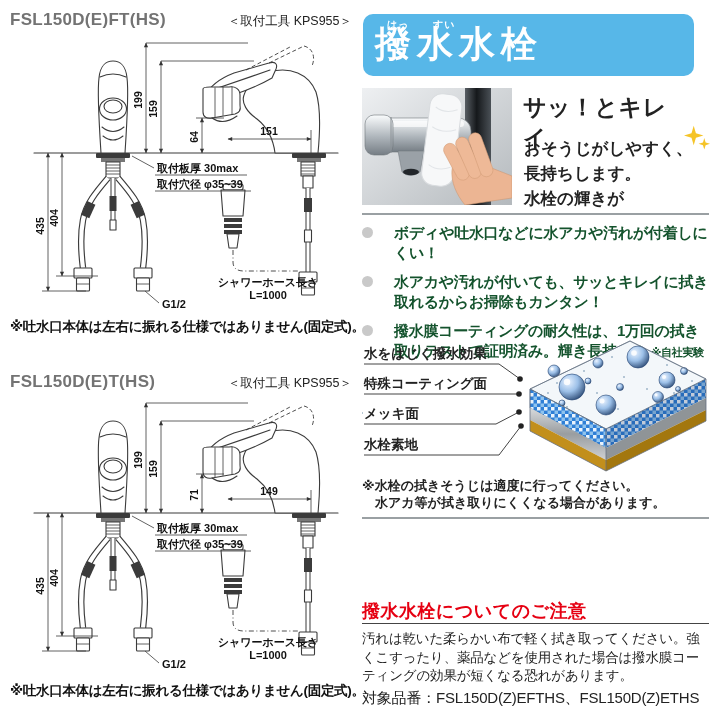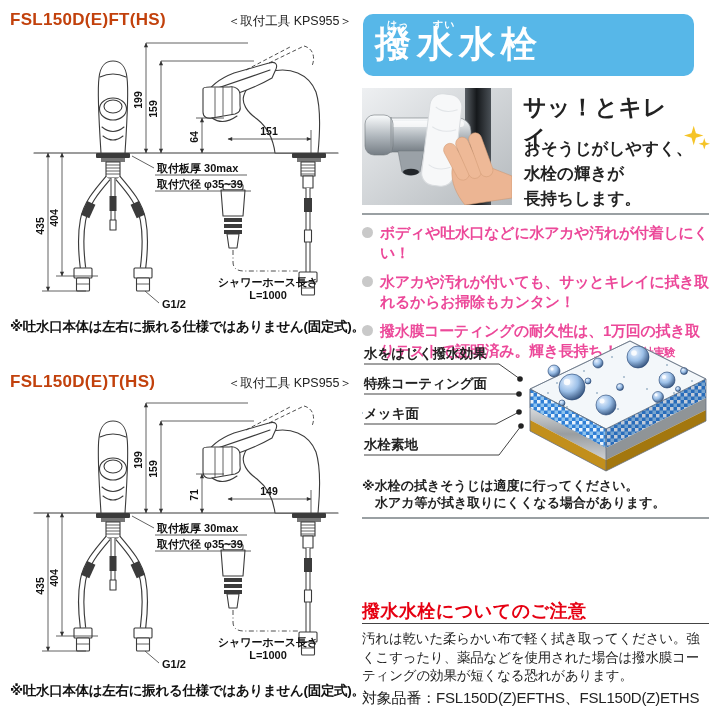--- a/index.html
+++ b/index.html
@@ -1,21 +1,21 @@
 <!DOCTYPE html>
 <html><head>
 <meta charset="utf-8">
 <style>
 html,body{margin:0;padding:0}
 body{width:713px;height:713px;background:#fff;position:relative;overflow:hidden;
      font-family:"Liberation Sans","DejaVu Sans",sans-serif;color:#222}
 .abs{position:absolute}
 
 .dwg-head{display:flex;justify-content:space-between;align-items:baseline;width:346px}
-.dwg-title{font-size:17px;font-weight:bold;color:#c2410c;letter-spacing:.3px}
+.dwg-title{font-size:17px;font-weight:bold;color:#737373;letter-spacing:.3px}
 .dwg-tool{font-size:12.5px;font-weight:normal;color:#222;padding-right:4px}
 .dwg-note{font-size:13.5px;font-weight:bold;color:#111;letter-spacing:-.3px}
 svg{display:block}
 .ln{stroke:#3b3b3b;stroke-width:1.1;fill:none;stroke-linejoin:round;stroke-linecap:round}
 .fw{fill:#fff;stroke:#3b3b3b;stroke-width:1.1;stroke-linejoin:round}
 .dk{fill:#3b3b3b}
 .md{fill:#777}
 .dim{stroke:#3b3b3b;stroke-width:.8;fill:none}
 .dimt{font-size:10.5px;font-weight:bold;fill:#111}
 .lblt{font-size:11px;font-weight:bold;fill:#111}
@@ -28,21 +28,21 @@
 
 .right{position:absolute;left:362px;top:0;width:348px;height:524px}
 .logo-box{position:absolute;left:1px;top:14px;width:331px;height:62px;border-radius:10px;background:#57b7e8}
 .logo-kanji{position:absolute;left:12px;top:12px;font-size:36px;font-weight:bold;color:#fff;letter-spacing:6px;line-height:1}
 .fg{position:absolute;font-size:10px;font-weight:bold;color:#fff;letter-spacing:1px}
 .catch-row{position:absolute;left:161px;top:92px;display:flex;align-items:flex-end}
 .catch{font-size:23px;font-weight:bold;color:#222;letter-spacing:.5px}
 .lead{position:absolute;left:162px;top:136px;font-size:16.5px;font-weight:bold;color:#222;line-height:25px}
 .divider{position:absolute;left:0;width:347px;border-top:2px solid #9aa0a3}
 .bullets{position:absolute;left:0;top:223px;width:348px}
-.bullet{display:flex;gap:7px;margin-bottom:9px;font-size:15px;font-weight:bold;color:#ec4899;line-height:1.33;letter-spacing:-.3px}
+.bullet{display:flex;gap:21px;margin-bottom:9px;font-size:15px;font-weight:bold;color:#14532d;line-height:1.33;letter-spacing:-.3px}
 .bdot{width:11px;height:11px;border-radius:50%;background:#c9c9c9;flex-shrink:0;margin-top:4px}
 .bnote{font-size:11px;margin-left:4px}
 .lyr{font-size:13.5px;font-weight:bold;fill:#222}
 .care{position:absolute;left:0;top:477px;font-size:13px;font-weight:bold;color:#222;line-height:17px}
 .care-l2{margin-left:13px}
 .caution-title{position:absolute;left:0;top:599px;font-size:18px;font-weight:bold;color:#e60012;letter-spacing:.5px}
 .caution-rule{position:absolute;left:0;top:623px;width:347px;border-top:1.5px solid #444}
 .caution-body{position:absolute;left:0;top:630px;width:348px;font-size:13.5px;line-height:18.5px;color:#222;letter-spacing:-.2px}
 .models{position:absolute;left:0;top:689px;font-size:15px;color:#222;letter-spacing:-.2px}
 </style>
@@ -306,22 +306,22 @@
   <div class="catch-row">
     <span class="catch">サッ！とキレイ</span>
     <svg width="28" height="30" viewBox="0 0 30 30" style="margin-left:2px;margin-top:-4px">
       <path d="M11,0 L13.5,8.5 L22,11 L13.5,13.5 L11,22 L8.5,13.5 L0,11 L8.5,8.5 Z" fill="#f5c428"></path>
       <path d="M23,14 L24.5,19 L29.5,20.5 L24.5,22 L23,27 L21.5,22 L16.5,20.5 L21.5,19 Z" fill="#f5c428"></path>
     </svg>
   </div>
 
   <div class="lead">
     <div>おそうじがしやすく、</div>
+    <div>長持ちします。</div>
     <div>水栓の輝きが</div>
-    <div>長持ちします。</div>
   </div>
 
   <div class="divider" style="top:213px"></div>
 
   <div class="bullets">
     <div class="bullet">
       <span class="bdot"></span>
       <span>ボディや吐水口などに水アカや汚れが付着しにくい！</span>
     </div>
     <div class="bullet">

